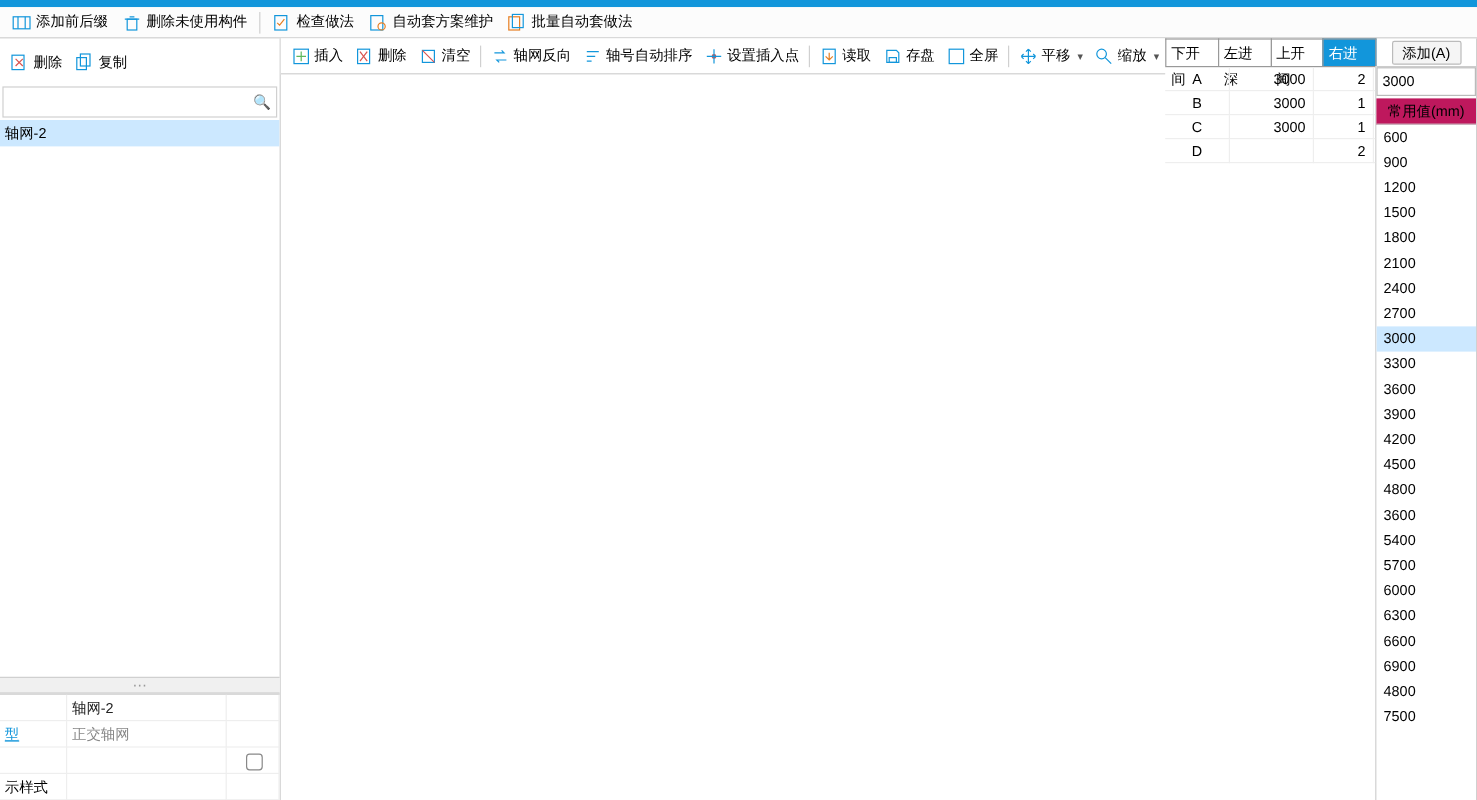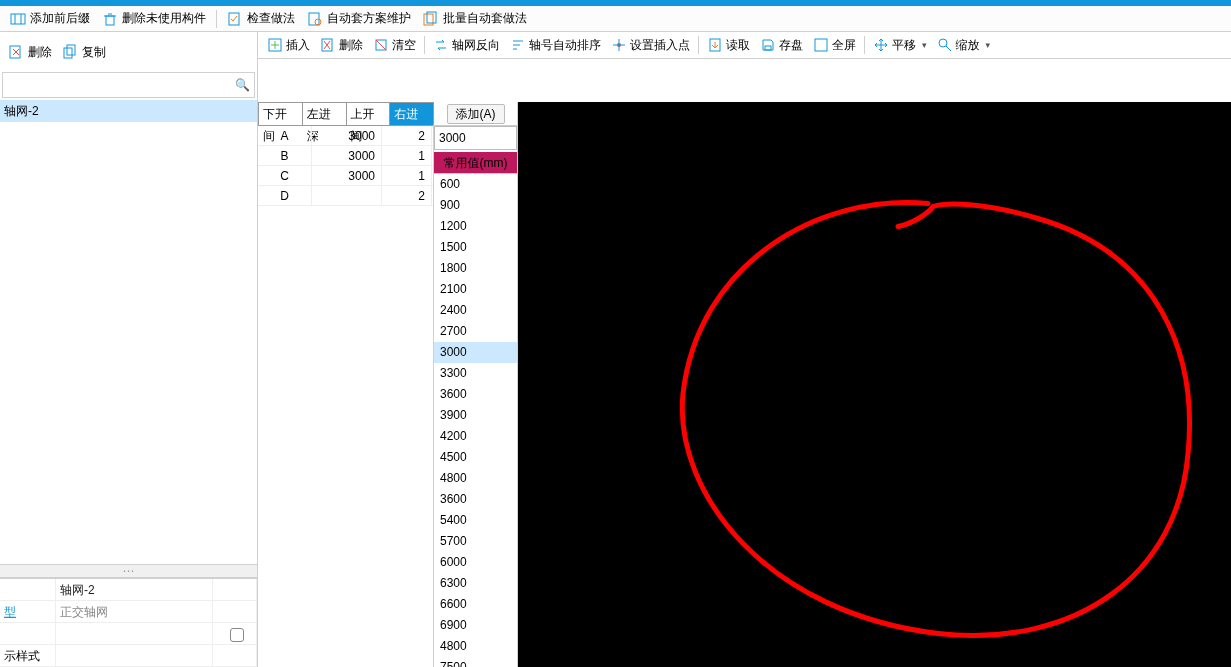--- a/index.html
+++ b/index.html
@@ -55,21 +55,21 @@
 .value-title { height: 22px; line-height: 22px; text-align: center; border-bottom: 1px solid #ccc; background: #be185d; }
 .value-list { flex: 1; overflow: auto; }
 .value-item { height: 21px; line-height: 21px; padding-left: 6px; cursor: pointer; }
 .value-item.selected { background: #cce8ff; }
 
 .canvas-pane { flex: 1; display: flex; flex-direction: column; }
 .dd::after { content: "▾"; font-size: 9px; margin-left: 3px; color: #555; }
 .canvas { flex: 1; background: #000; position: relative; }
 .canvas svg { width: 100%; height: 100%; }
 
-.right-toolbar-wrap { display: flex; flex-direction: column; flex: 1; gap: 43px; }
+.right-toolbar-wrap { display: flex; flex-direction: row; flex: 1; }
 .upper-toolbar { height: 30px; display: flex; align-items: center; border-bottom: 1px solid #d0d0d0; padding-left: 4px; background: #fff; }
 .upper-toolbar .tbbtn { display: flex; align-items: center; height: 26px; padding: 0 5px; gap: 3px; cursor: pointer; white-space: nowrap; }
 .upper-toolbar .sep { width: 1px; height: 18px; background: #d0d0d0; margin: 0 3px; }
 </style>
 </head>
 <body>
 
 <div class="title-bar"></div>
 
 <div class="main-toolbar">

